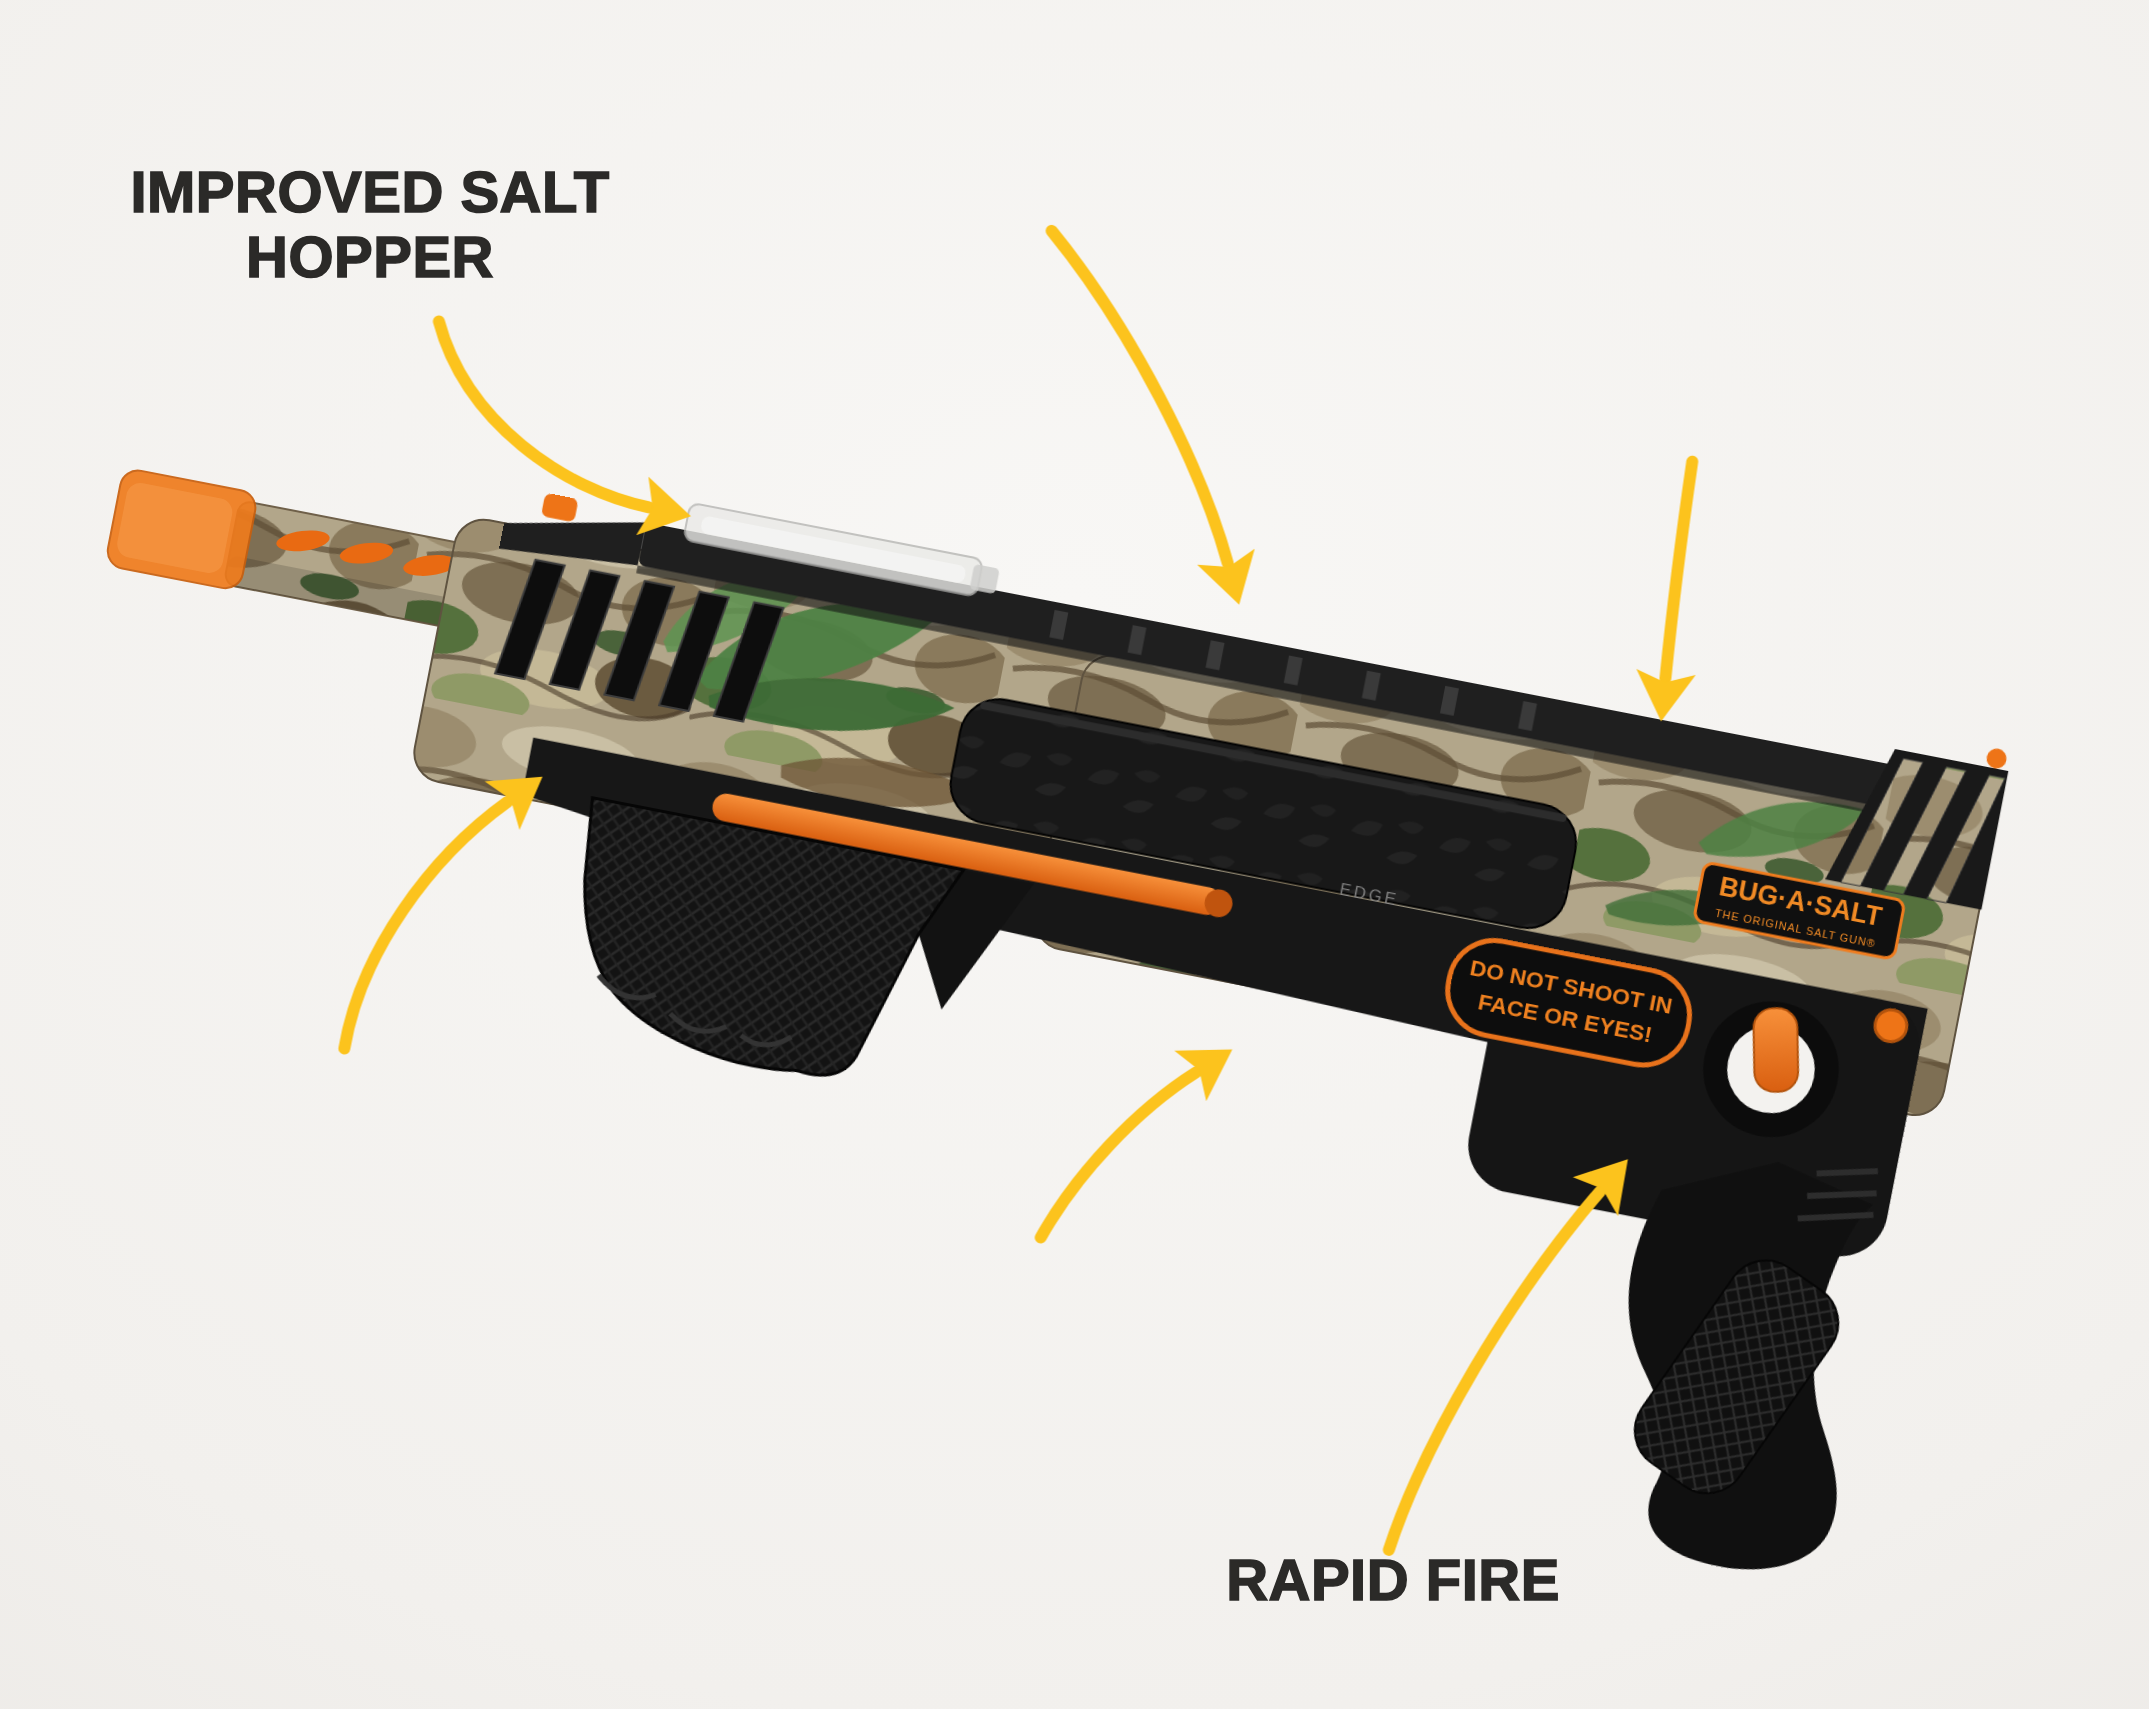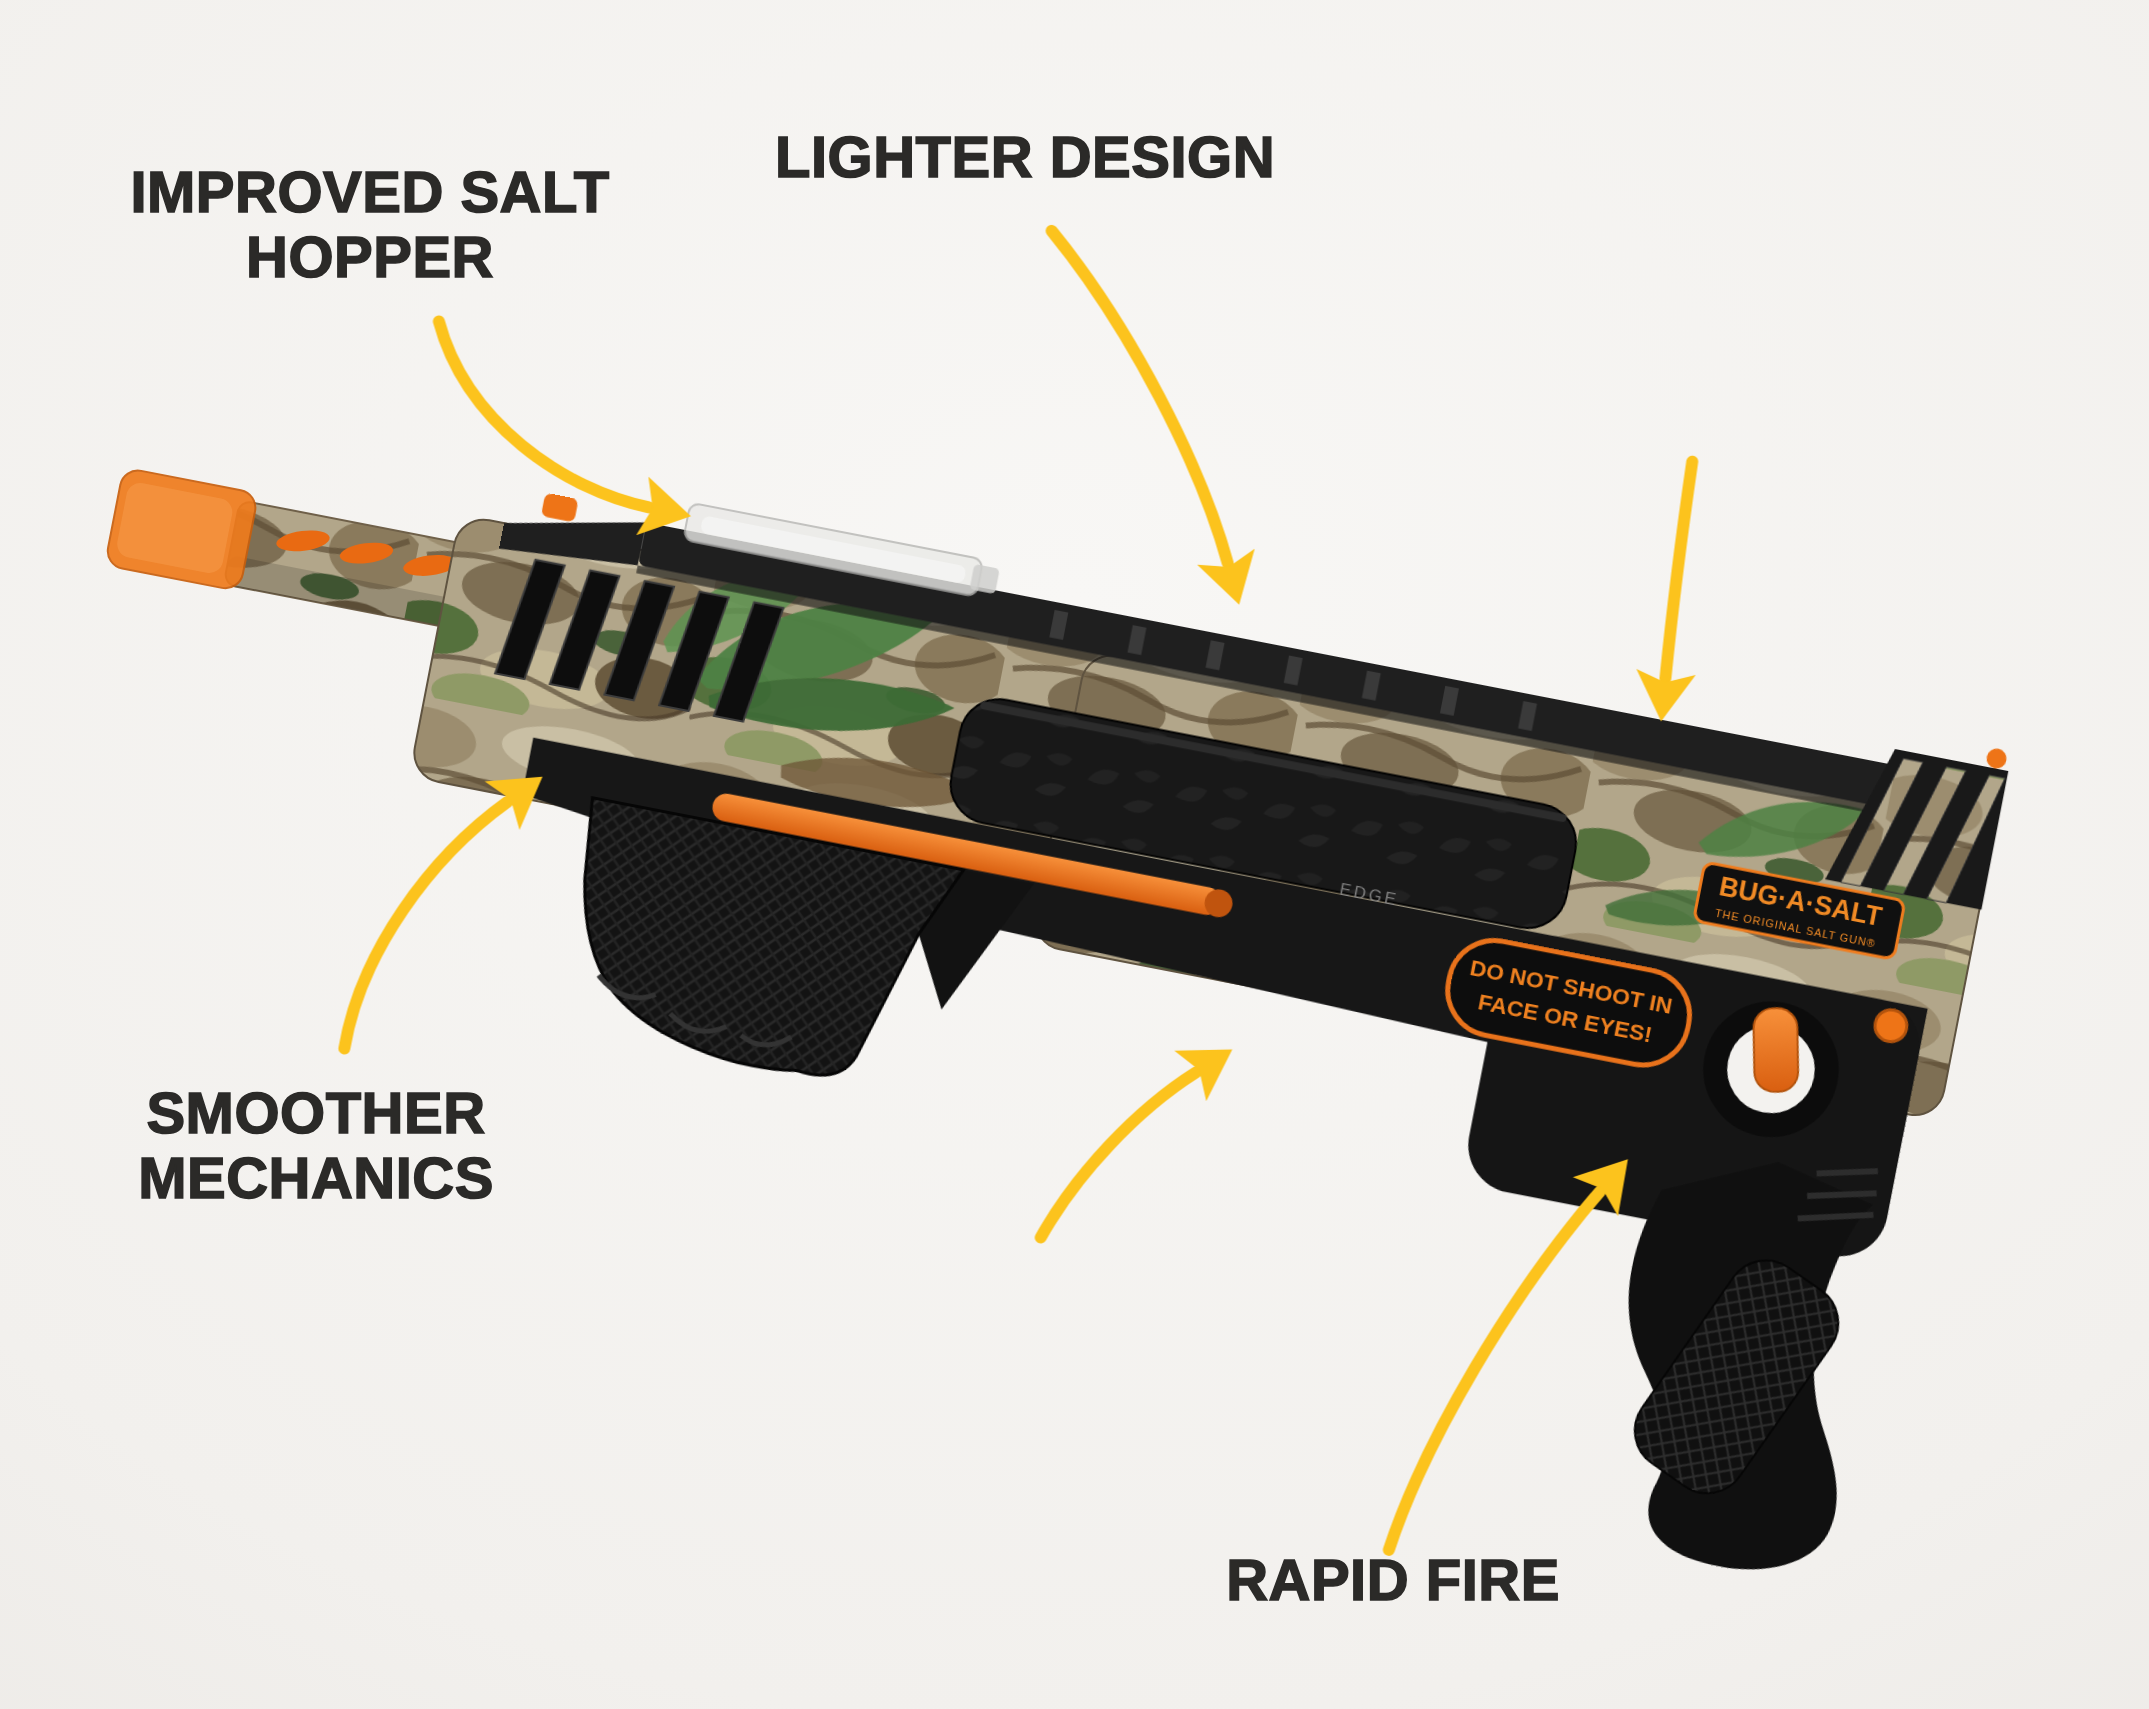--- a/index.html
+++ b/index.html
@@ -214,22 +214,19 @@
       <path class="arrow" marker-end="url(#arrowhead)" d="M1701,464 C1690,540 1681,612 1674,682"></path>
       <path class="arrow" marker-end="url(#arrowhead)" d="M346,1054 C362,958 432,862 510,806"></path>
       <path class="arrow" marker-end="url(#arrowhead)" d="M1046,1244 C1082,1180 1142,1116 1202,1078"></path>
       <path class="arrow" marker-end="url(#arrowhead)" d="M1396,1558 C1432,1448 1520,1300 1608,1198"></path>
     </g>
   </svg>
 
   <div class="callout" style="left:370px;  top:225px;">IMPROVED SALT
 HOPPER</div>
 
-  <div class="callout" style="left:1025px; top:157px;">LIGHTER DESIGN</div>
-
-
-  <div class="callout" style="left:316px;  top:1146px;">SMOOTHER
-MECHANICS</div>
+
+
 
 
   <div class="callout" style="left:1393px; top:1580px;">RAPID FIRE</div>
 </div>
 
 
 </body></html>

